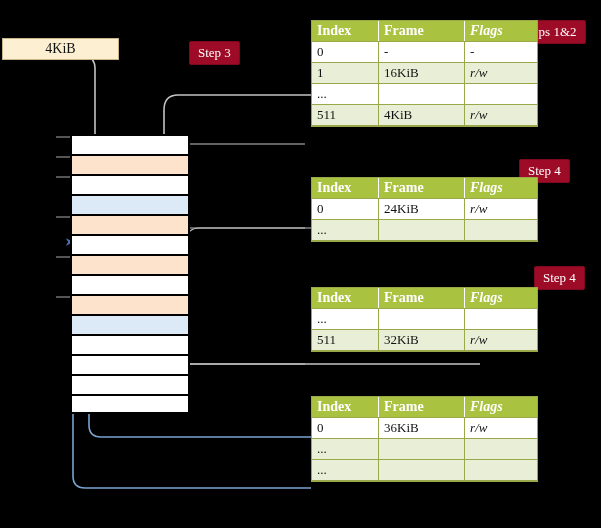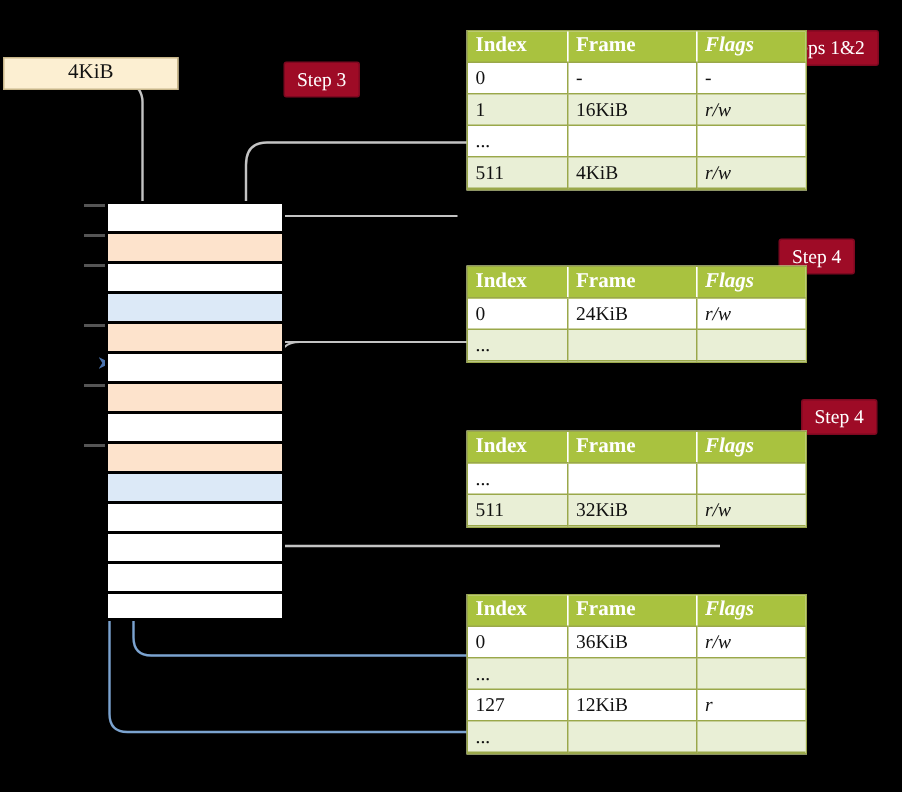--- a/index.html
+++ b/index.html
@@ -227,25 +227,20 @@
         <tr>
           <td class="c-index">0</td>
           <td class="c-frame">36KiB</td>
           <td class="c-flags">r/w</td>
         </tr>
         <tr class="alt">
           <td class="c-index">...</td>
           <td class="c-frame"></td>
           <td class="c-flags"></td>
         </tr>
-        <tr>
-          <td class="c-index">127</td>
-          <td class="c-frame">12KiB</td>
-          <td class="c-flags">r</td>
-        </tr>
         <tr class="alt">
           <td class="c-index">...</td>
           <td class="c-frame"></td>
           <td class="c-flags"></td>
         </tr>
       </tbody>
     </table>
   </div>
 
 </body></html>

